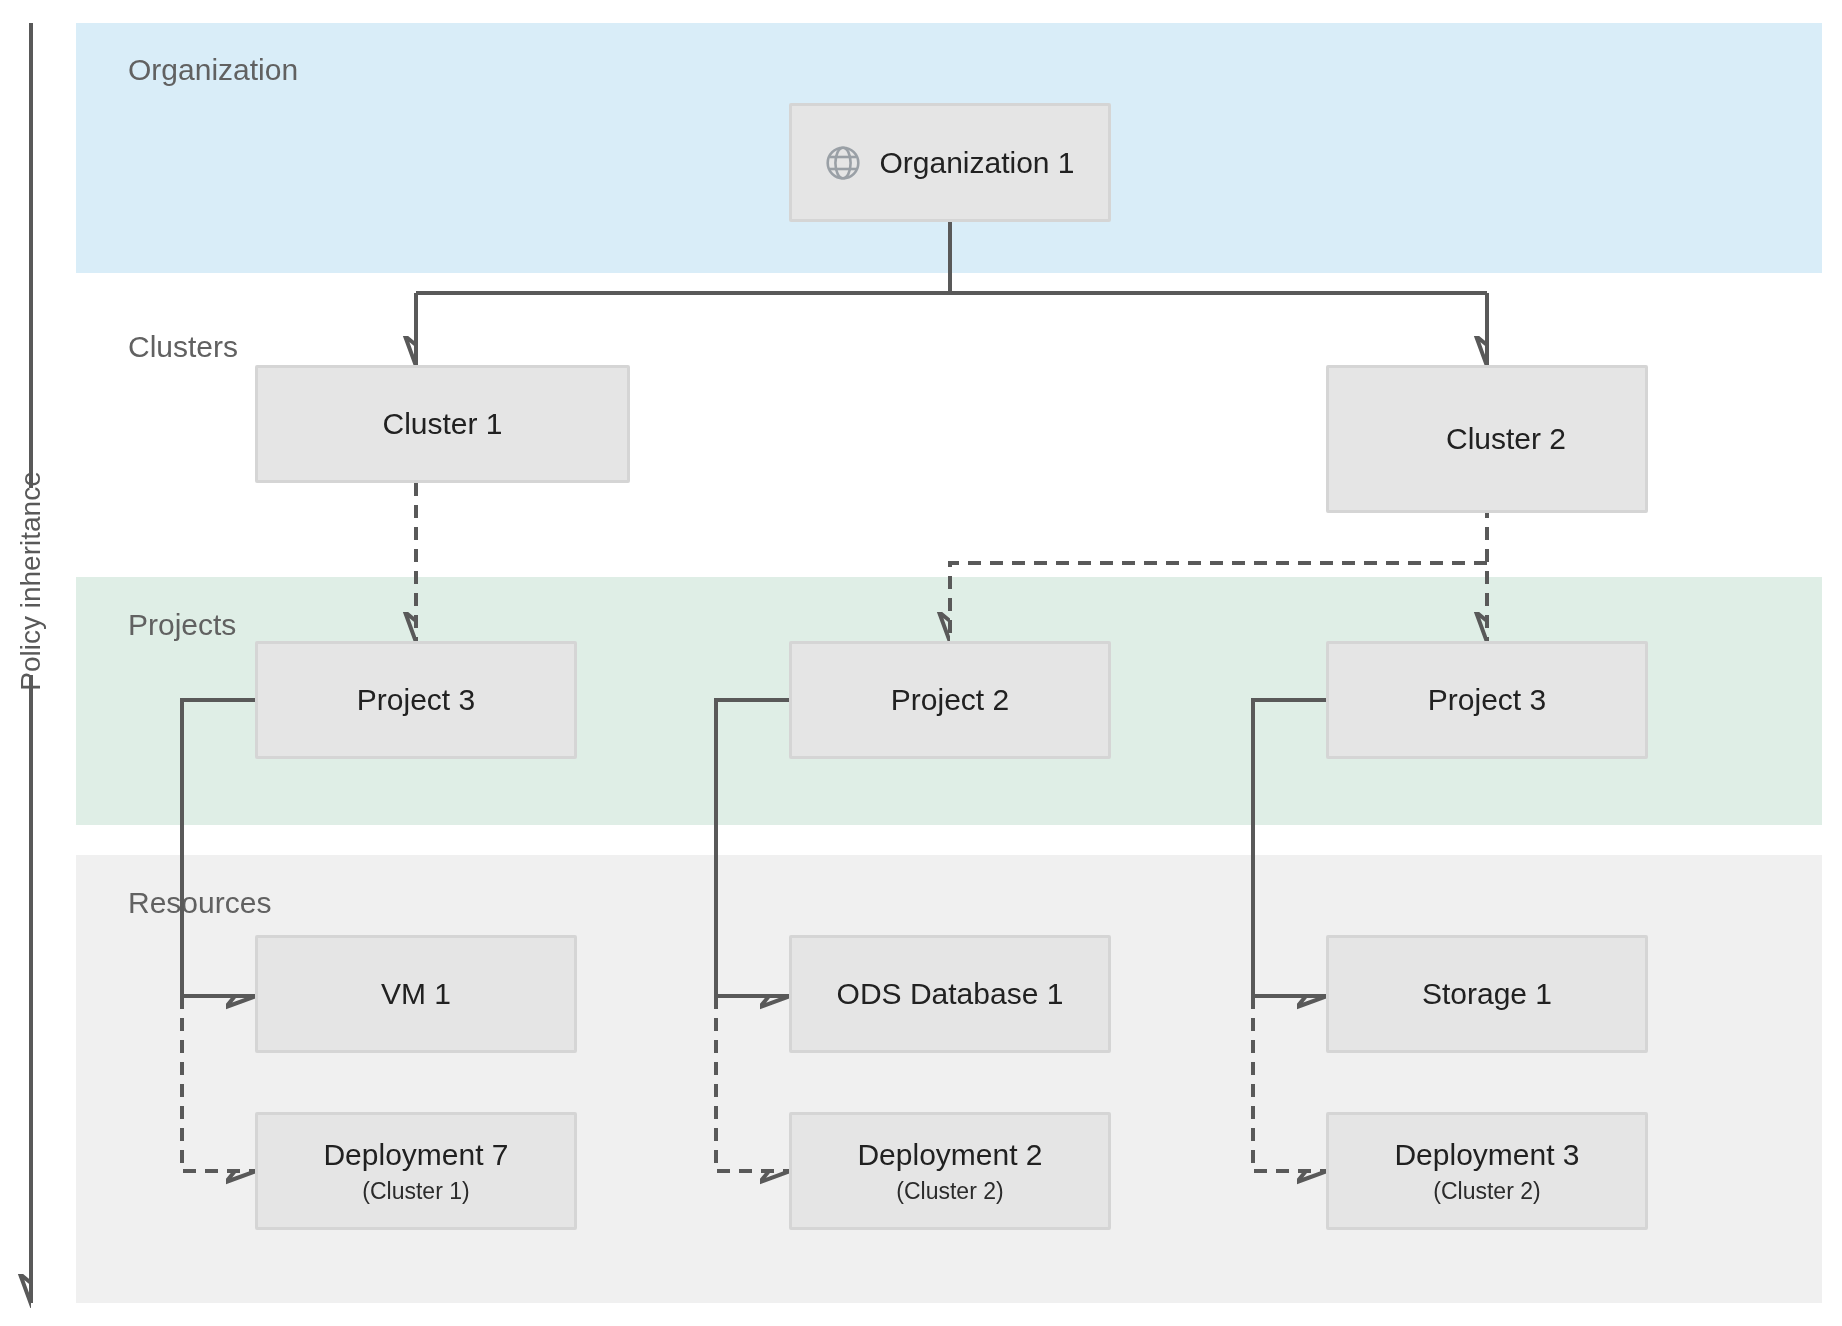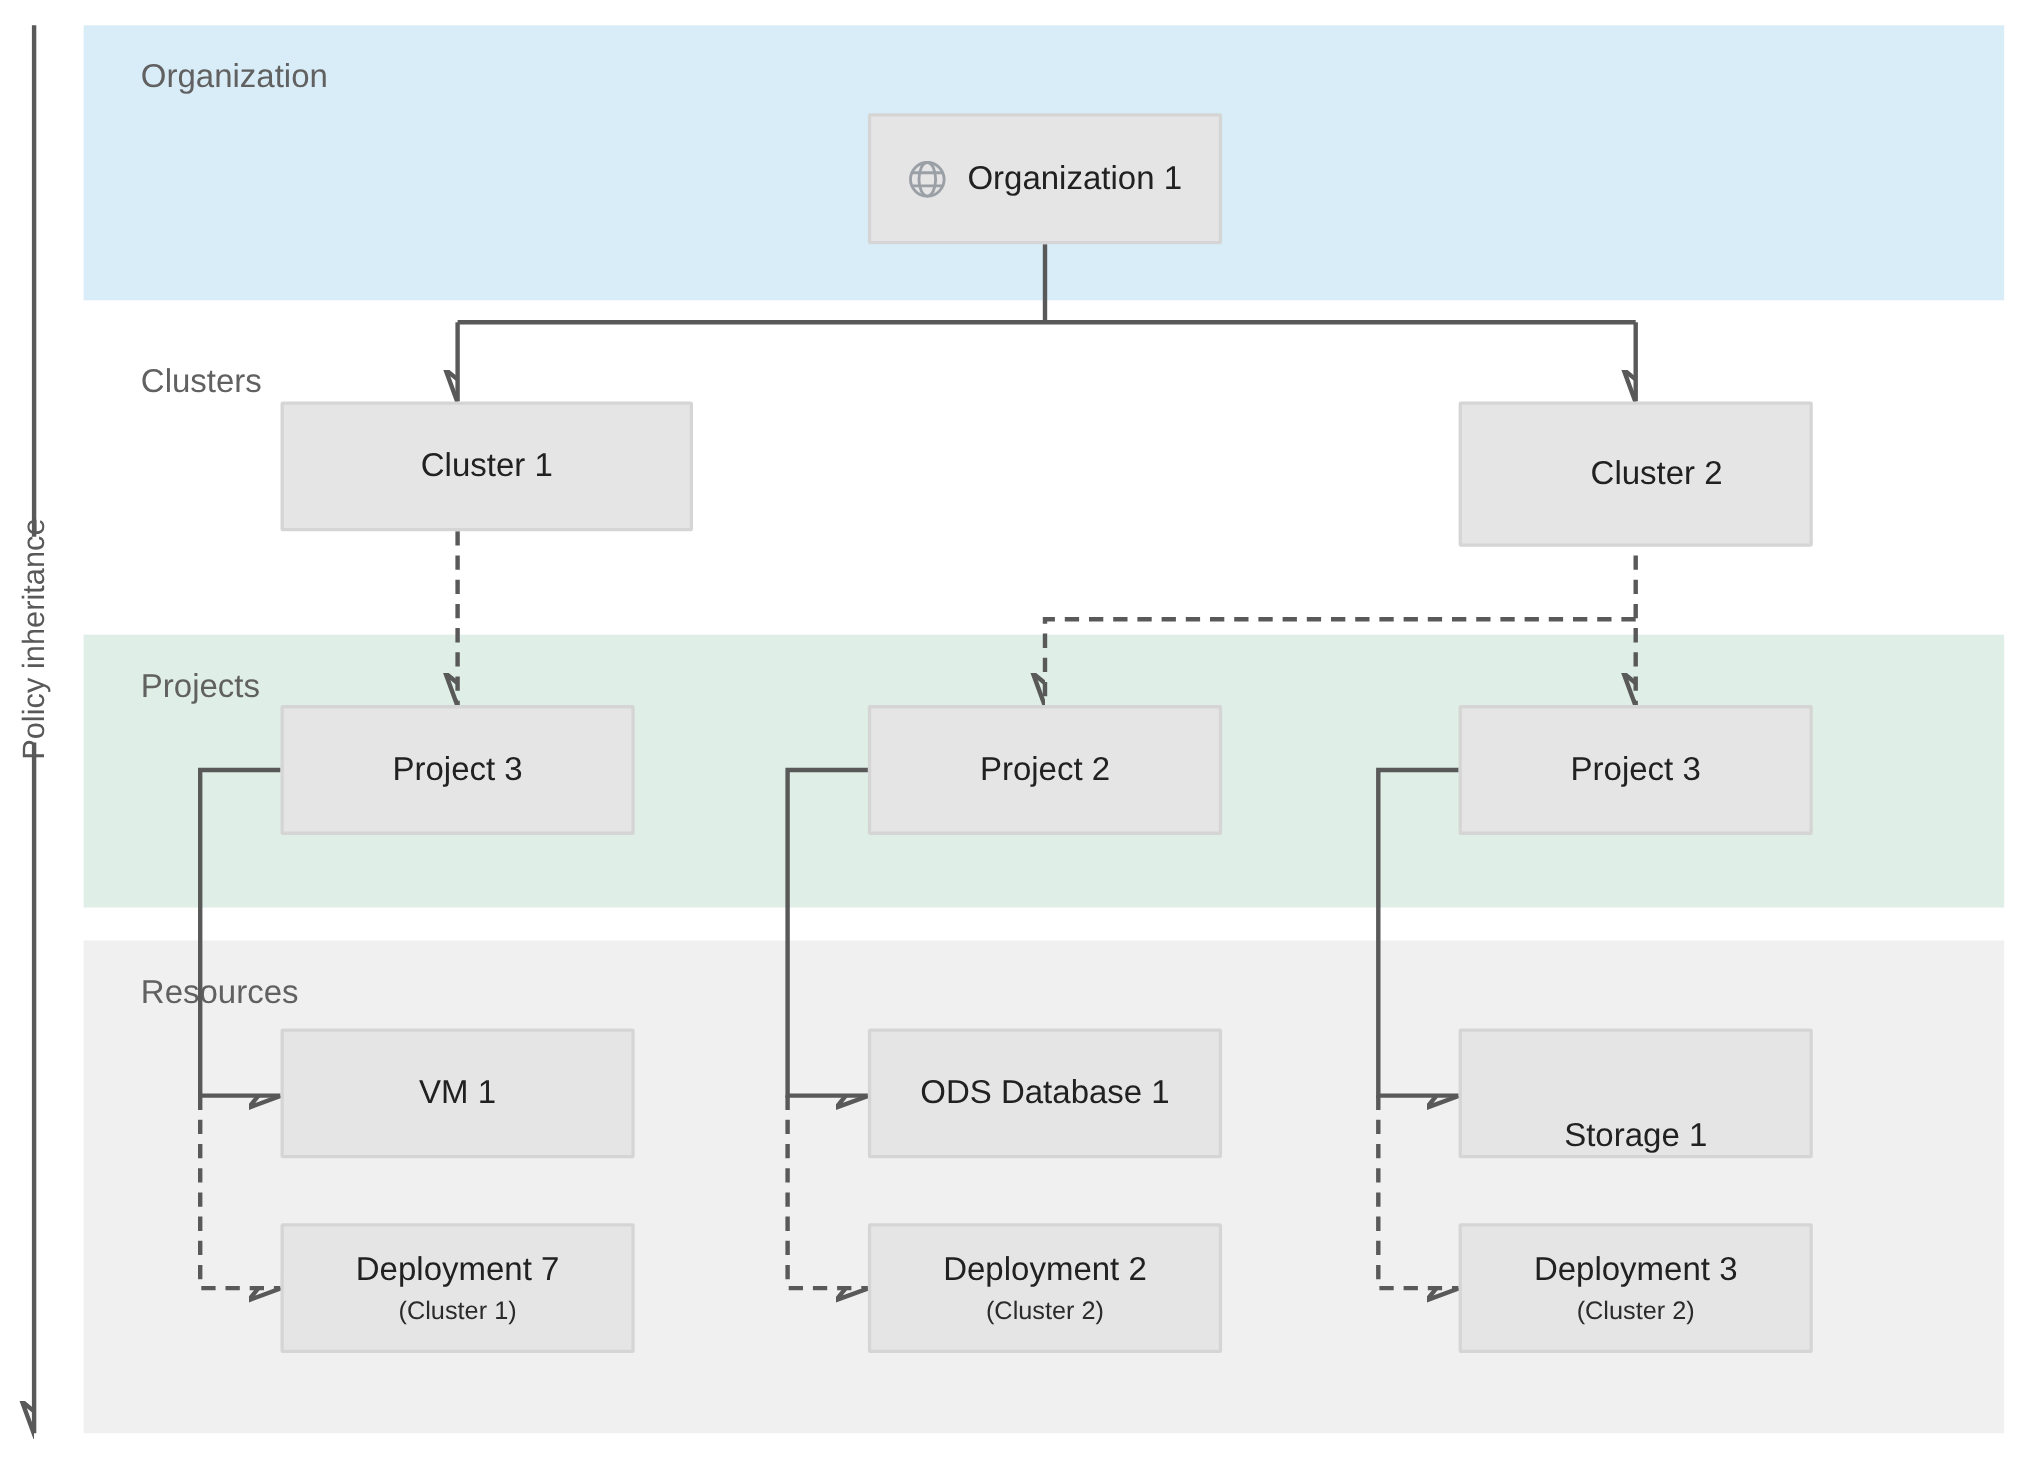--- a/index.html
+++ b/index.html
@@ -123,21 +123,21 @@
         <line x1="4.6" y1="24" x2="31.4" y2="24"></line>
       </svg>
       <span>Organization 1</span>
     </div>
   </div>
 
   <div class="node" style="left:255px;top:365px;width:375px;height:118px;">
     <span>Cluster 1</span>
   </div>
 
-  <div class="node" style="left:1326px;top:365px;width:322px;height:132px;padding-left:38px;">
+  <div class="node" style="left:1326px;top:365px;width:322px;height:148px;padding-left:38px;">
     <span>Cluster 2</span>
   </div>
 
   <div class="node" style="left:255px;top:641px;width:322px;height:118px;">
     <span>Project 3</span>
   </div>
 
   <div class="node" style="left:789px;top:641px;width:322px;height:118px;">
     <span>Project 2</span>
   </div>
@@ -147,21 +147,21 @@
   </div>
 
   <div class="node" style="left:255px;top:935px;width:322px;height:118px;">
     <span>VM 1</span>
   </div>
 
   <div class="node" style="left:789px;top:935px;width:322px;height:118px;">
     <span>ODS Database 1</span>
   </div>
 
-  <div class="node" style="left:1326px;top:935px;width:322px;height:118px;justify-content:flex-end;">
+  <div class="node" style="left:1326px;top:935px;width:322px;height:118px;">
     <span>Storage 1</span>
   </div>
 
   <div class="node" style="left:255px;top:1112px;width:322px;height:118px;">
     <span>Deployment 7</span>
     <span class="sub">(Cluster 1)</span>
   </div>
 
   <div class="node" style="left:789px;top:1112px;width:322px;height:118px;">
     <span>Deployment 2</span>

